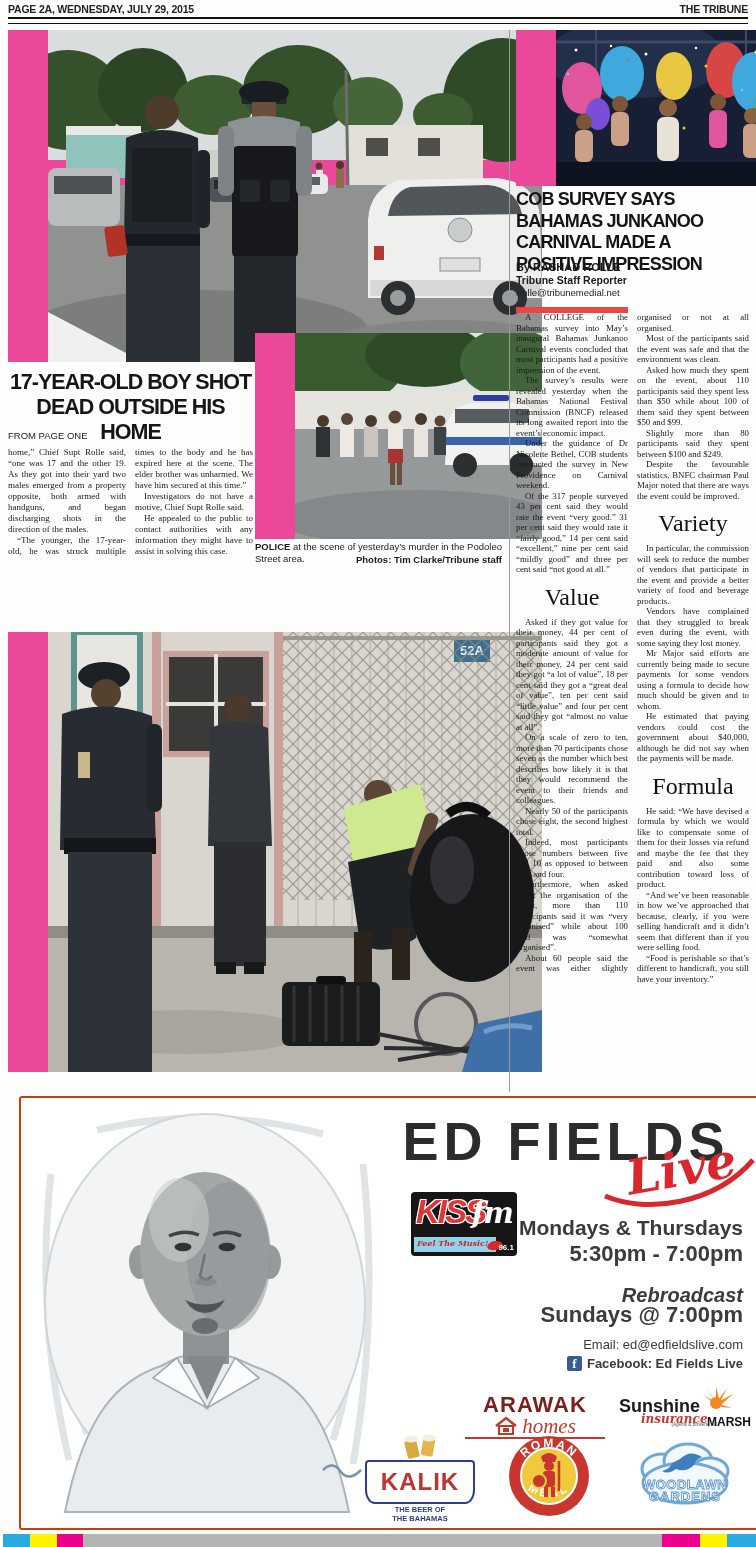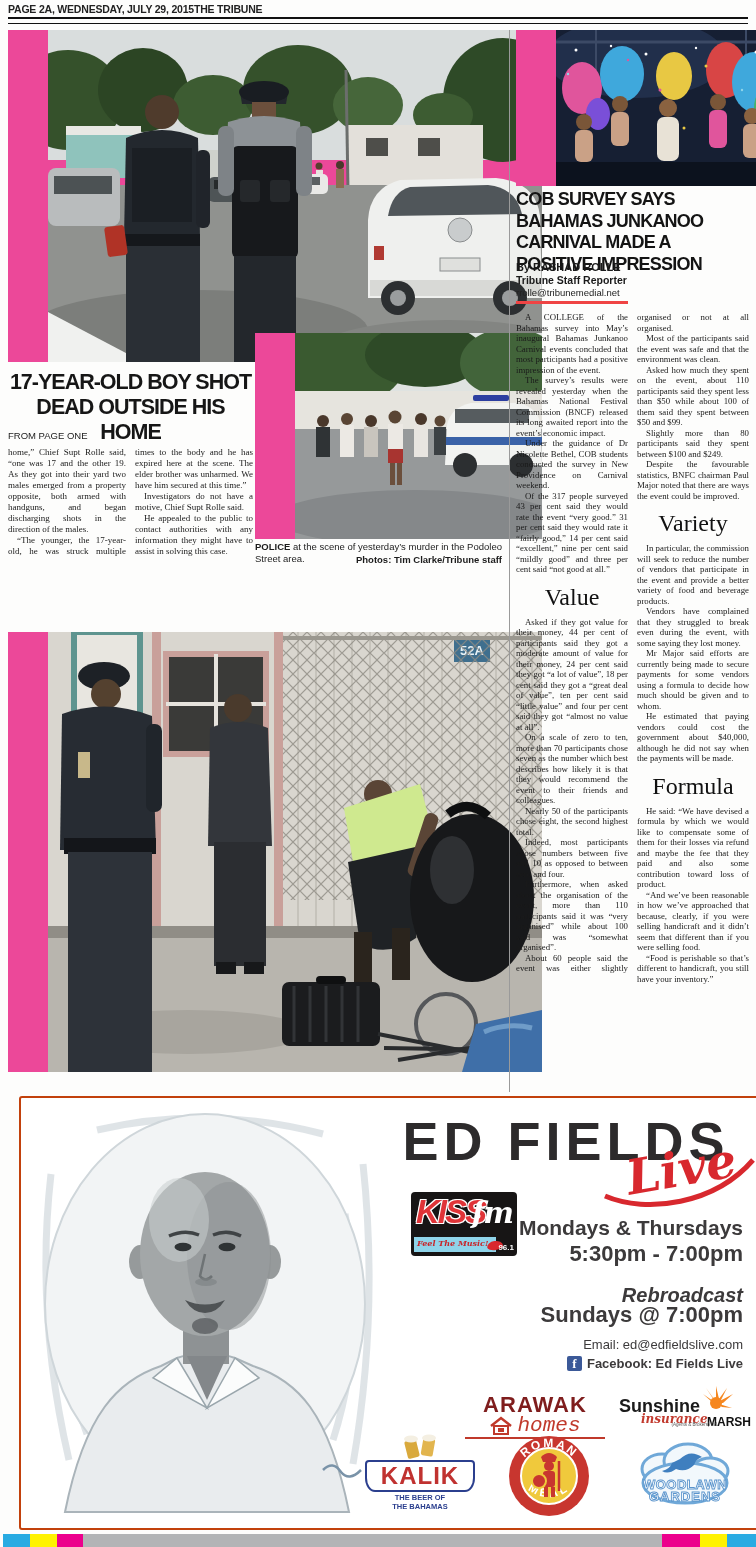--- a/index.html
+++ b/index.html
@@ -1,19 +1,19 @@
 <!DOCTYPE html>
 <html><head>
 <meta charset="utf-8">
 <style>
   html,body{margin:0;padding:0;background:#e9e9e9;}
   #page{position:relative;width:756px;height:1547px;background:#fdfdfc;margin:0 auto;
         font-family:"Liberation Serif",serif;color:#1a1a1a;overflow:hidden;}
   
-  .hdr{position:absolute;top:3px;left:8px;right:8px;display:flex;
+  .hdr{position:absolute;top:3px;left:8px;right:8px;display:flex;justify-content:space-between;
        font-family:"Liberation Sans",sans-serif;font-weight:700;font-size:10.5px;letter-spacing:-.2px;color:#222;}
   .hdr-rule{position:absolute;top:17px;left:8px;right:8px;height:4px;
             border-top:2px solid #111;border-bottom:1px solid #111;}
   
   .photo{position:absolute;overflow:hidden;background:#ec4899;padding-left:40px;}
   .photo svg{display:block;}
   #photo-street{left:8px;top:30px;width:494px;height:332px;}
   #photo-crowd{left:255px;top:333px;width:247px;height:206px;}
   #photo-alley{left:8px;top:632px;width:494px;height:440px;}
   #photo-carnival{left:516px;top:30px;width:232px;height:156px;}
@@ -35,21 +35,21 @@
   
   #col-divider{position:absolute;left:509px;top:30px;width:1px;height:1062px;background:#9a9a9a;}
   
   #headline2{position:absolute;left:516px;top:189px;width:234px;
      font-family:"Liberation Sans",sans-serif;font-weight:700;font-size:18px;line-height:21.5px;
      letter-spacing:-.8px;color:#141414;}
   #byline{position:absolute;left:516px;top:261px;width:120px;font-family:"Liberation Sans",sans-serif;}
   #byline .b-name{font-weight:700;font-size:11px;line-height:13px;}
   #byline .b-title{font-weight:700;font-size:10.5px;line-height:12px;}
   #byline .b-mail{font-size:9.5px;line-height:13px;color:#222;
-     border-bottom:3px solid #ef4444;padding-bottom:2px;width:112px;}
+     border-bottom:6px solid #ef4444;padding-bottom:8px;width:112px;}
   #article2{position:absolute;left:516px;top:312px;width:233px;height:778px;
      column-count:2;column-gap:9px;font-size:8.8px;line-height:10.5px;text-align:justify;}
   #article2 p{margin:0;text-indent:9px;}
   #article2 h3{margin:9px 0 7px 0;font-weight:400;font-size:24px;line-height:26px;
      text-align:center;font-family:"Liberation Serif",serif;color:#111;}
   
   #ad{position:absolute;left:19px;top:1096px;width:738px;height:430px;background:#fff;
       border:2px solid #c2410c;border-radius:3px;}
   #ad-portrait{position:absolute;left:6px;top:6px;width:358px;height:414px;}
   #ad-title{position:absolute;left:356px;top:12px;width:378px;text-align:center;
@@ -79,33 +79,33 @@
   #ad-fb{position:absolute;right:16px;top:258px;display:flex;align-items:center;gap:5px;
       font-family:"Liberation Sans",sans-serif;font-weight:700;font-size:13px;color:#3c3a3b;}
   .fb-icon{width:15px;height:15px;background:#3b5998;border-radius:2px;color:#fff;
       font-family:"Liberation Serif",serif;font-weight:700;font-size:13px;line-height:15px;text-align:center;}
   
   #sp-arawak{position:absolute;left:444px;top:296px;width:140px;text-align:center;}
   .arawak-name{font-family:"Liberation Sans",sans-serif;font-weight:700;font-size:22px;
       letter-spacing:1px;color:#7f1d1d;line-height:22px;}
   .arawak-row{display:flex;align-items:flex-end;justify-content:center;gap:4px;
       border-bottom:2px solid #c0392b;padding-bottom:1px;}
-  .arawak-homes{font-family:Liberation Mono, monospace;font-style:italic;font-size:21px;color:#c0392b;line-height:20px;}
+  .arawak-homes{font-family:Liberation Serif, serif;font-style:italic;font-size:21px;color:#c0392b;line-height:20px;}
   #sp-sunshine{position:absolute;left:598px;top:300px;width:132px;}
   .sun-name{font-family:"Liberation Sans",sans-serif;font-weight:700;font-size:18px;color:#1b1b1b;line-height:16px;}
   .sun-script{font-family:"DejaVu Serif",serif;font-style:italic;font-weight:700;font-size:12px;
       color:#c23a2e;margin-left:22px;line-height:11px;}
   .sun-marsh{position:absolute;right:0;bottom:-4px;font-family:"Liberation Sans",sans-serif;
       font-weight:700;font-size:12px;color:#111;}
   .sun-sub{position:absolute;right:34px;bottom:-2px;font-family:"Liberation Sans",sans-serif;
       font-size:4.5px;color:#555;}
   .sunburst{position:absolute;right:18px;top:-12px;}
   #sp-kalik{position:absolute;left:344px;top:336px;width:110px;text-align:center;}
   .kalik-banner{border:2.5px solid #2b3f8e;border-radius:4px 4px 10px 10px/4px 4px 14px 14px;
-      background:#fff;padding:1px 4px;margin-top:-4px;}
+      background:#fff;padding:7px 4px;margin-top:-4px;}
   .kalik-name{font-family:"Liberation Sans",sans-serif;font-weight:700;font-size:24px;
       letter-spacing:1px;color:#c03230;line-height:26px;}
   .kalik-sub{font-family:"Liberation Sans",sans-serif;font-weight:700;font-size:7.5px;
       color:#2b3f8e;line-height:8.5px;margin-top:2px;}
   #sp-roman{position:absolute;left:487px;top:337px;width:82px;height:82px;}
   #sp-woodlawn{position:absolute;left:611px;top:343px;width:106px;height:70px;}
   
   #regbar{position:absolute;left:0;top:1534px;width:756px;height:13px;}
   #regbar div{position:absolute;top:0;height:13px;}
   .rb-c1{left:3px;width:27px;background:#29abe2;}

